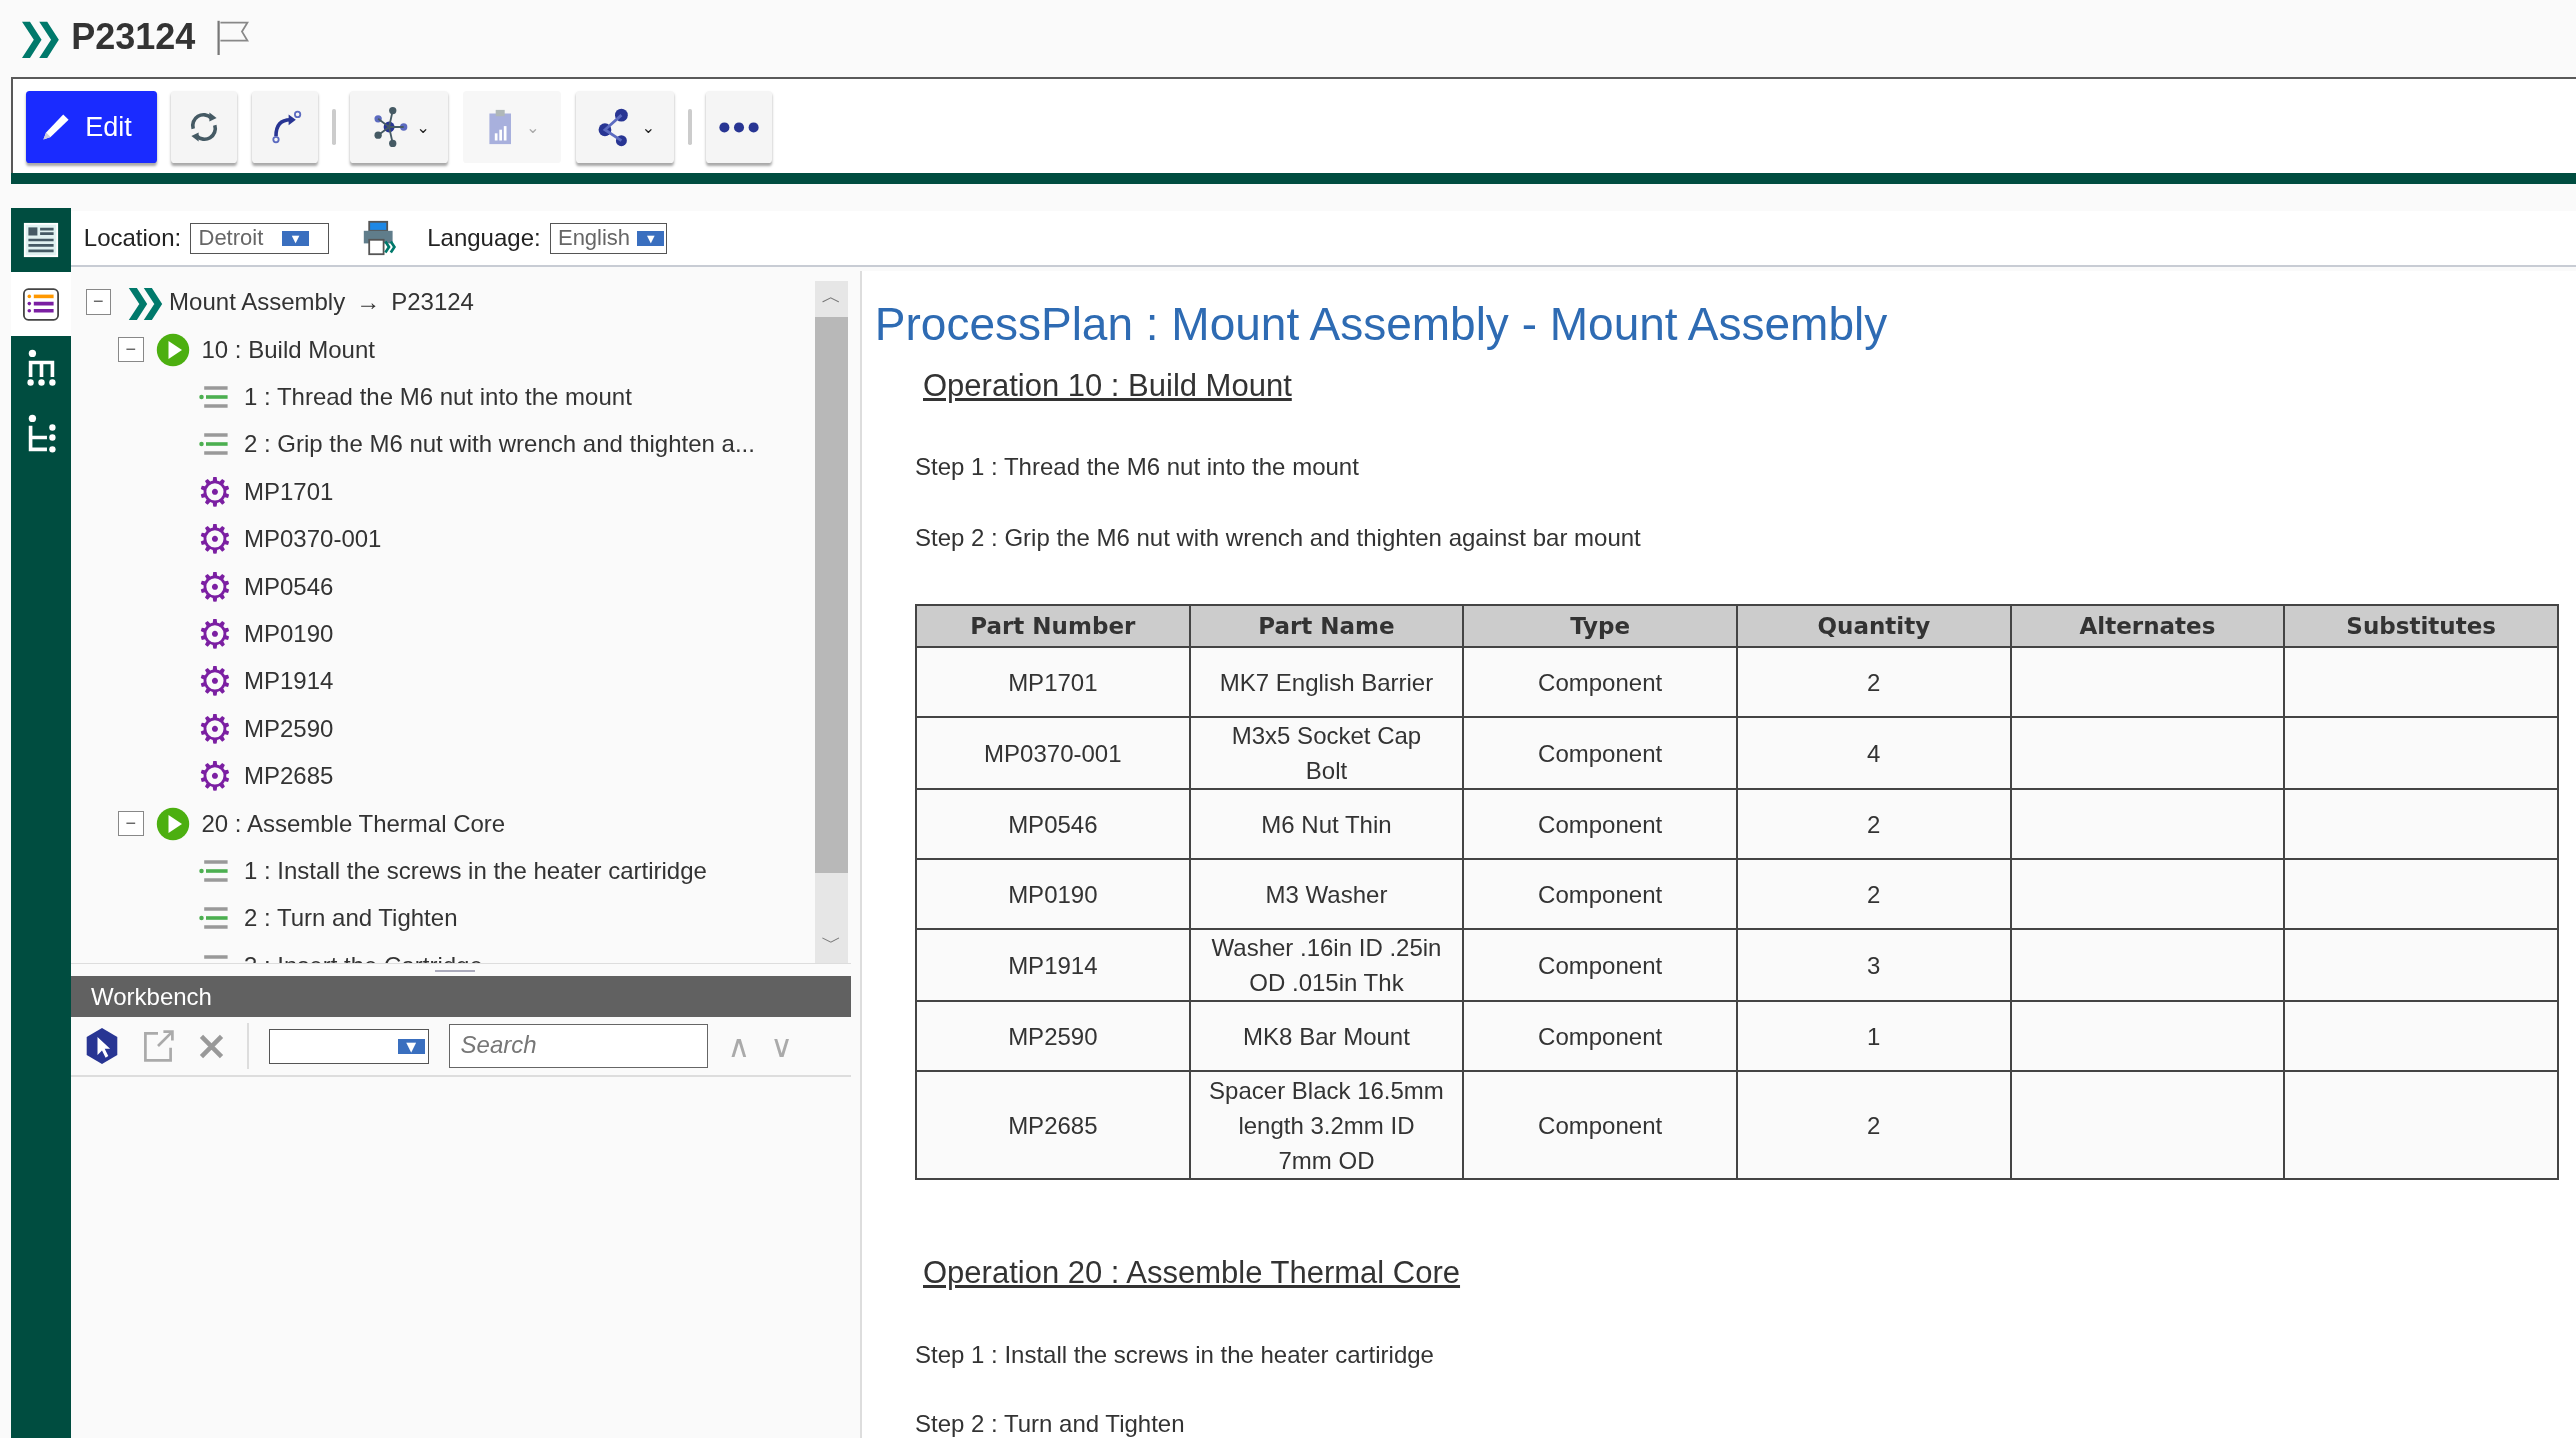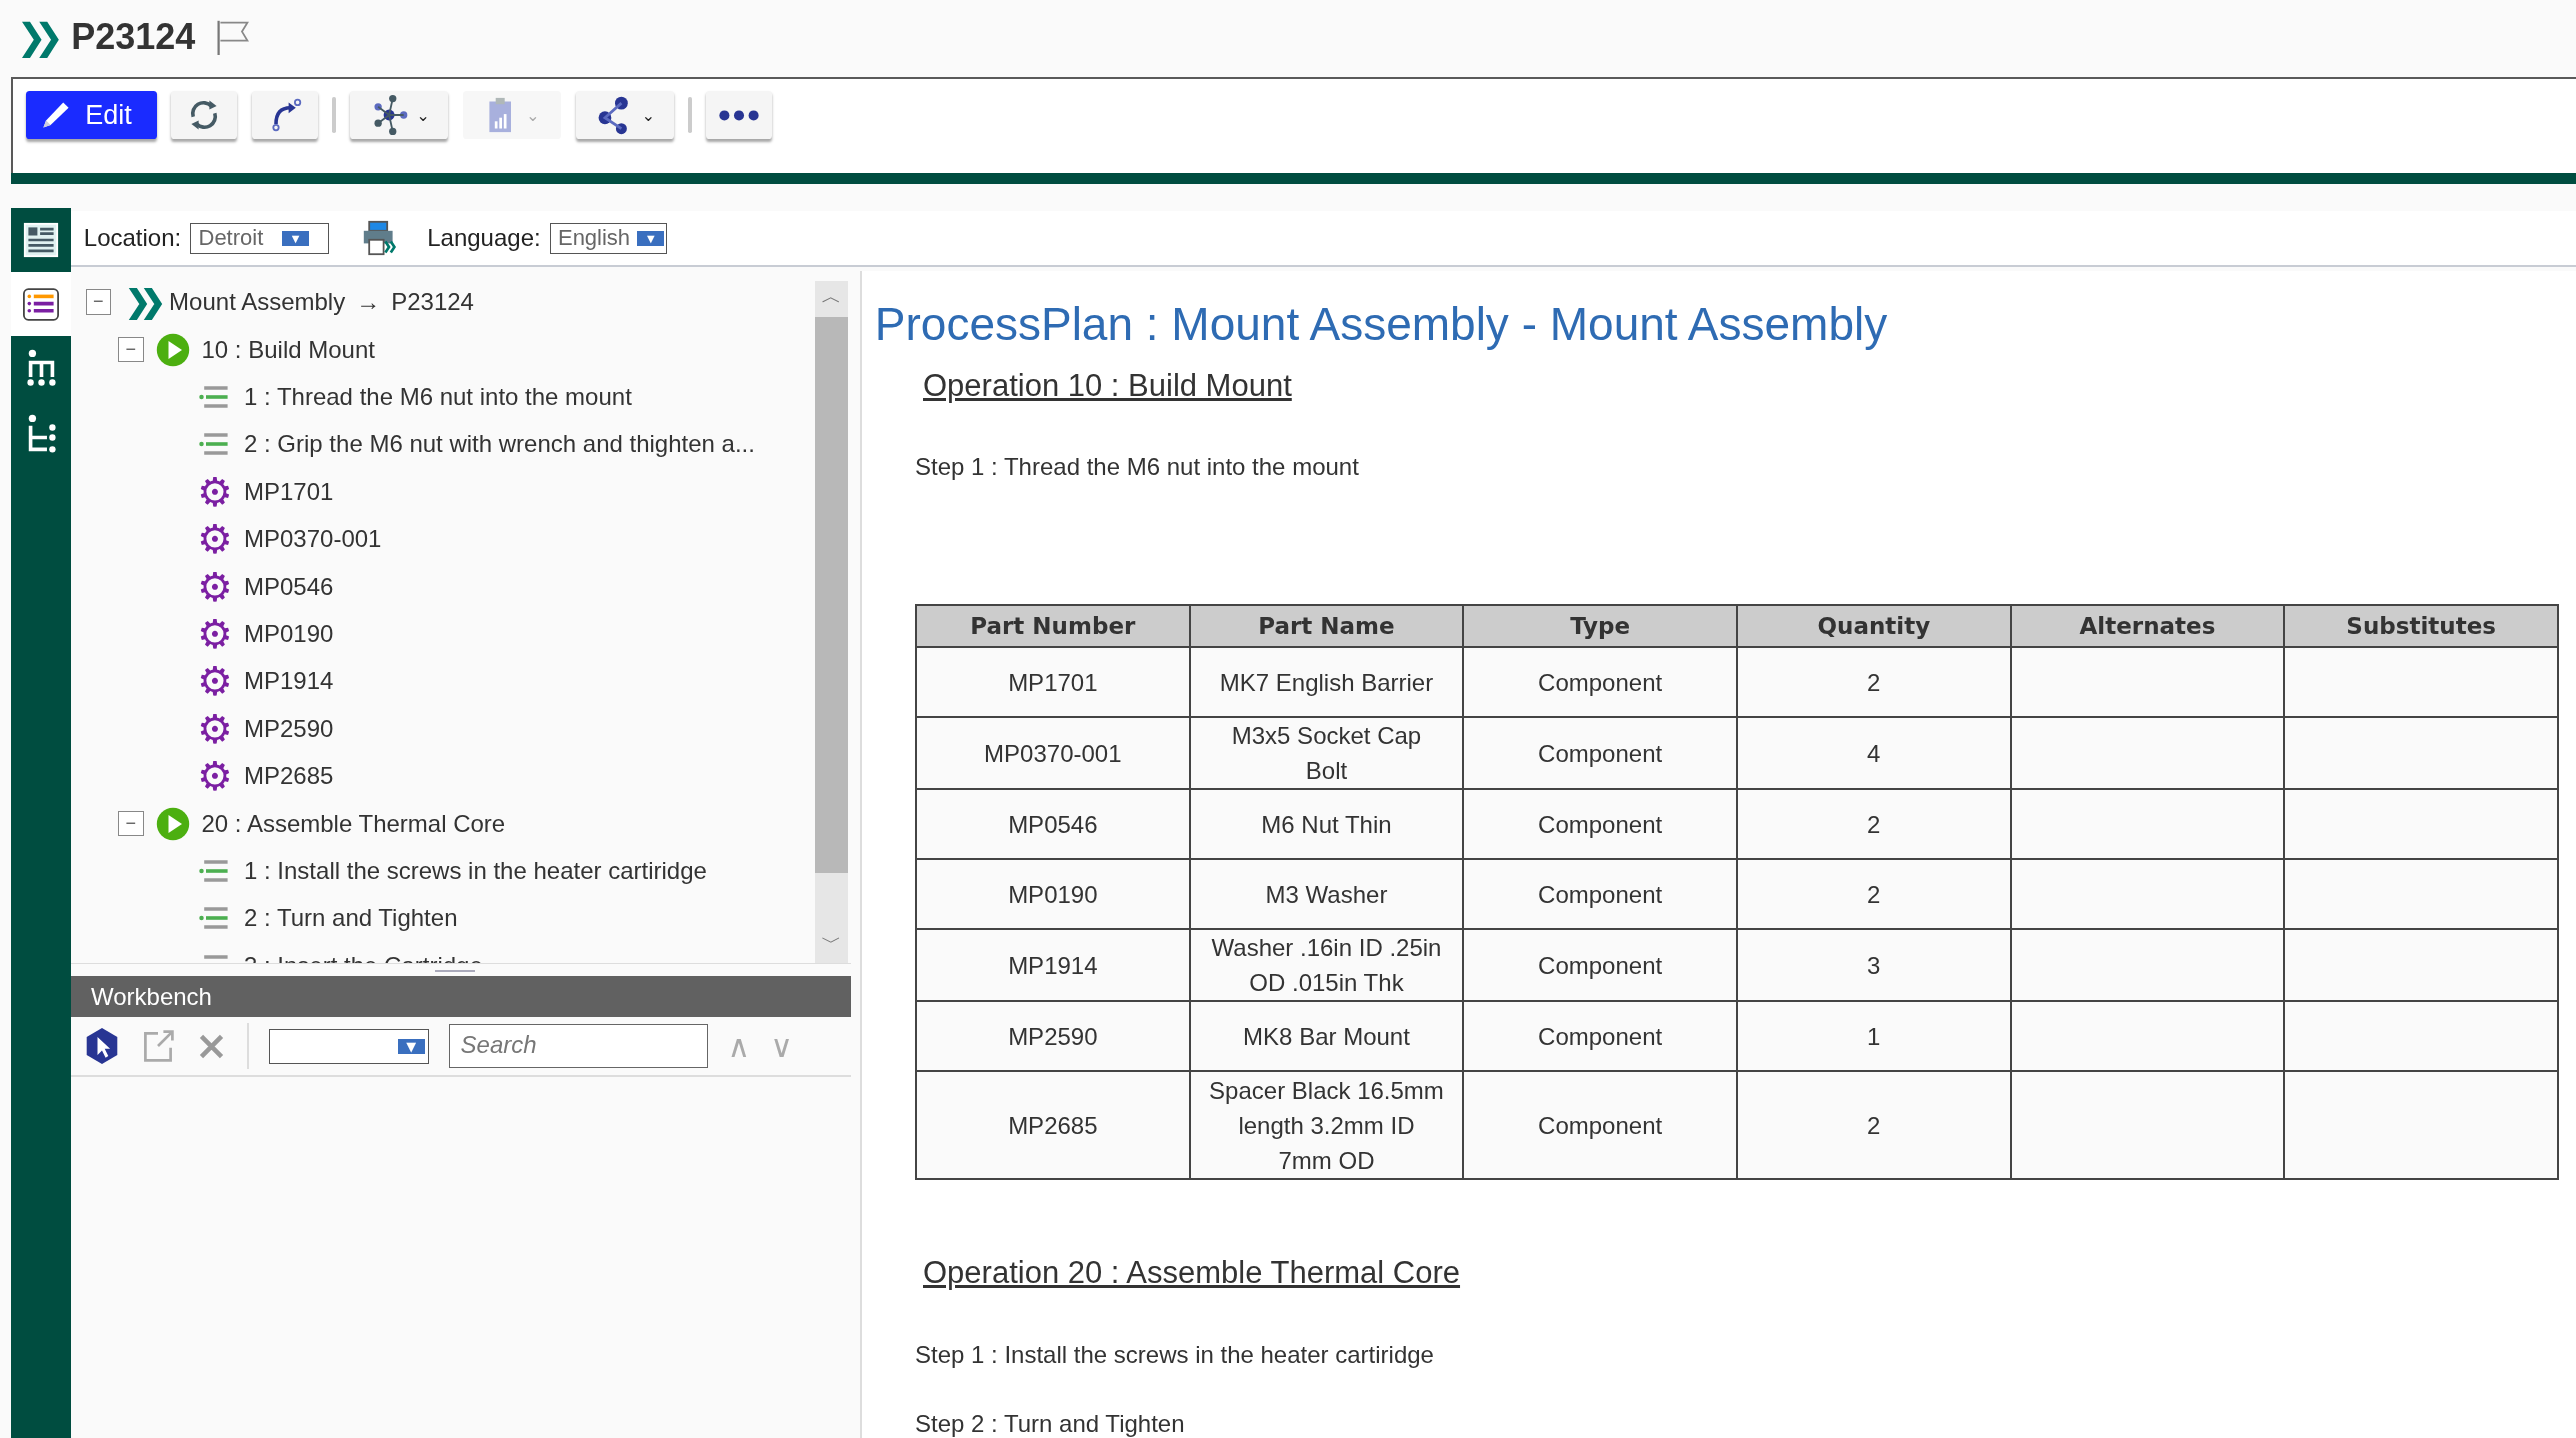--- a/index.html
+++ b/index.html
@@ -4,21 +4,21 @@
 <style>
   * { box-sizing: border-box; margin: 0; padding: 0; }
   html, body { width: 2576px; height: 1439px; overflow: hidden; background: #fafafa; font-family: "DejaVu Sans", sans-serif; color: #333; }
   .titlebar { position: absolute; left: 0; top: 0; width: 2576px; height: 73px; display: flex; align-items: center; padding-left: 16.4px; }
   .title-chevrons { color: #00796b; font-size: 36px; font-weight: bold; letter-spacing: -12.8px; margin-right: 20px; }
   .title-text { font-size: 36px; font-weight: bold; color: #333; font-family: "Liberation Sans", sans-serif; }
   .flag { margin-left: 20px; width: 36px; height: 36px; }
   .toolbar-frame { position: absolute; left: 11px; top: 77px; width: 2565px; height: 97px; border: 2.7px solid #5a5a5a; border-right: none; border-bottom: none; background: #fff; }
   .toolbar-greenbar { position: absolute; left: 11px; top: 173px; width: 2565px; height: 11px; background: #004d40; }
   .toolbar { position: absolute; left: 25.5px; top: 91px; display: flex; align-items: center; gap: 14.6px; }
-  .tb-btn { height: 48px; min-width: 66px; background: #f5f5f5; border-radius: 3.6px; box-shadow: 0 2.7px 2.7px rgba(0,0,0,0.35); display: flex; align-items: center; justify-content: center; padding: 0 9px; gap: 5.5px; }
+  .tb-btn { height: 72px; min-width: 66px; background: #f5f5f5; border-radius: 3.6px; box-shadow: 0 2.7px 2.7px rgba(0,0,0,0.35); display: flex; align-items: center; justify-content: center; padding: 0 9px; gap: 5.5px; }
   .tb-btn.edit { background: #1a2bff; color: #fff; width: 131px; font-size: 27px; gap: 11px; justify-content: flex-start; padding-left: 12.8px; font-family: "Liberation Sans", sans-serif; }
   .tb-btn.disabled { background: #f7f7f7; box-shadow: none; }
   .tb-sep { width: 3.6px; height: 36px; background: #ccc; border-radius: 1.8px; }
   .caret { font-size: 16.4px; color: #222; }
   .caret.dim { color: #aaa; }
 
   .left-rail { position: absolute; left: 11px; top: 208px; width: 60px; height: 1231px; background: #004d40; }
   .rail-item { position: absolute; left: 0; width: 60px; height: 64px; display: flex; align-items: center; justify-content: center; }
   .rail-item.active { background: #fff; }
 
@@ -314,20 +314,21 @@
   </div>
   <div class="wb-search">Search</div>
   <span style="font-size:31px;color:#aaa">∧</span>
   <span style="font-size:31px;color:#aaa">∨</span>
 </div>
 
 <div class="content">
   <div class="pp-title">ProcessPlan : Mount Assembly - Mount Assembly</div>
   <div class="op-title" style="top:97px">Operation 10 : Build Mount</div>
   <div class="step" style="top:182px">Step 1 : Thread the M6 nut into the mount</div>
+  <div class="step" style="top:253px">Step 2 : Grip the M6 nut with wrench and thighten against bar mount</div>
 
   <table class="parts">
     <thead>
       <tr>
         <th style="width:16.66%">Part Number</th>
         <th style="width:16.66%">Part Name</th>
         <th style="width:16.66%">Type</th>
         <th style="width:16.66%">Quantity</th>
         <th style="width:16.66%">Alternates</th>
         <th style="width:16.66%">Substitutes</th>

